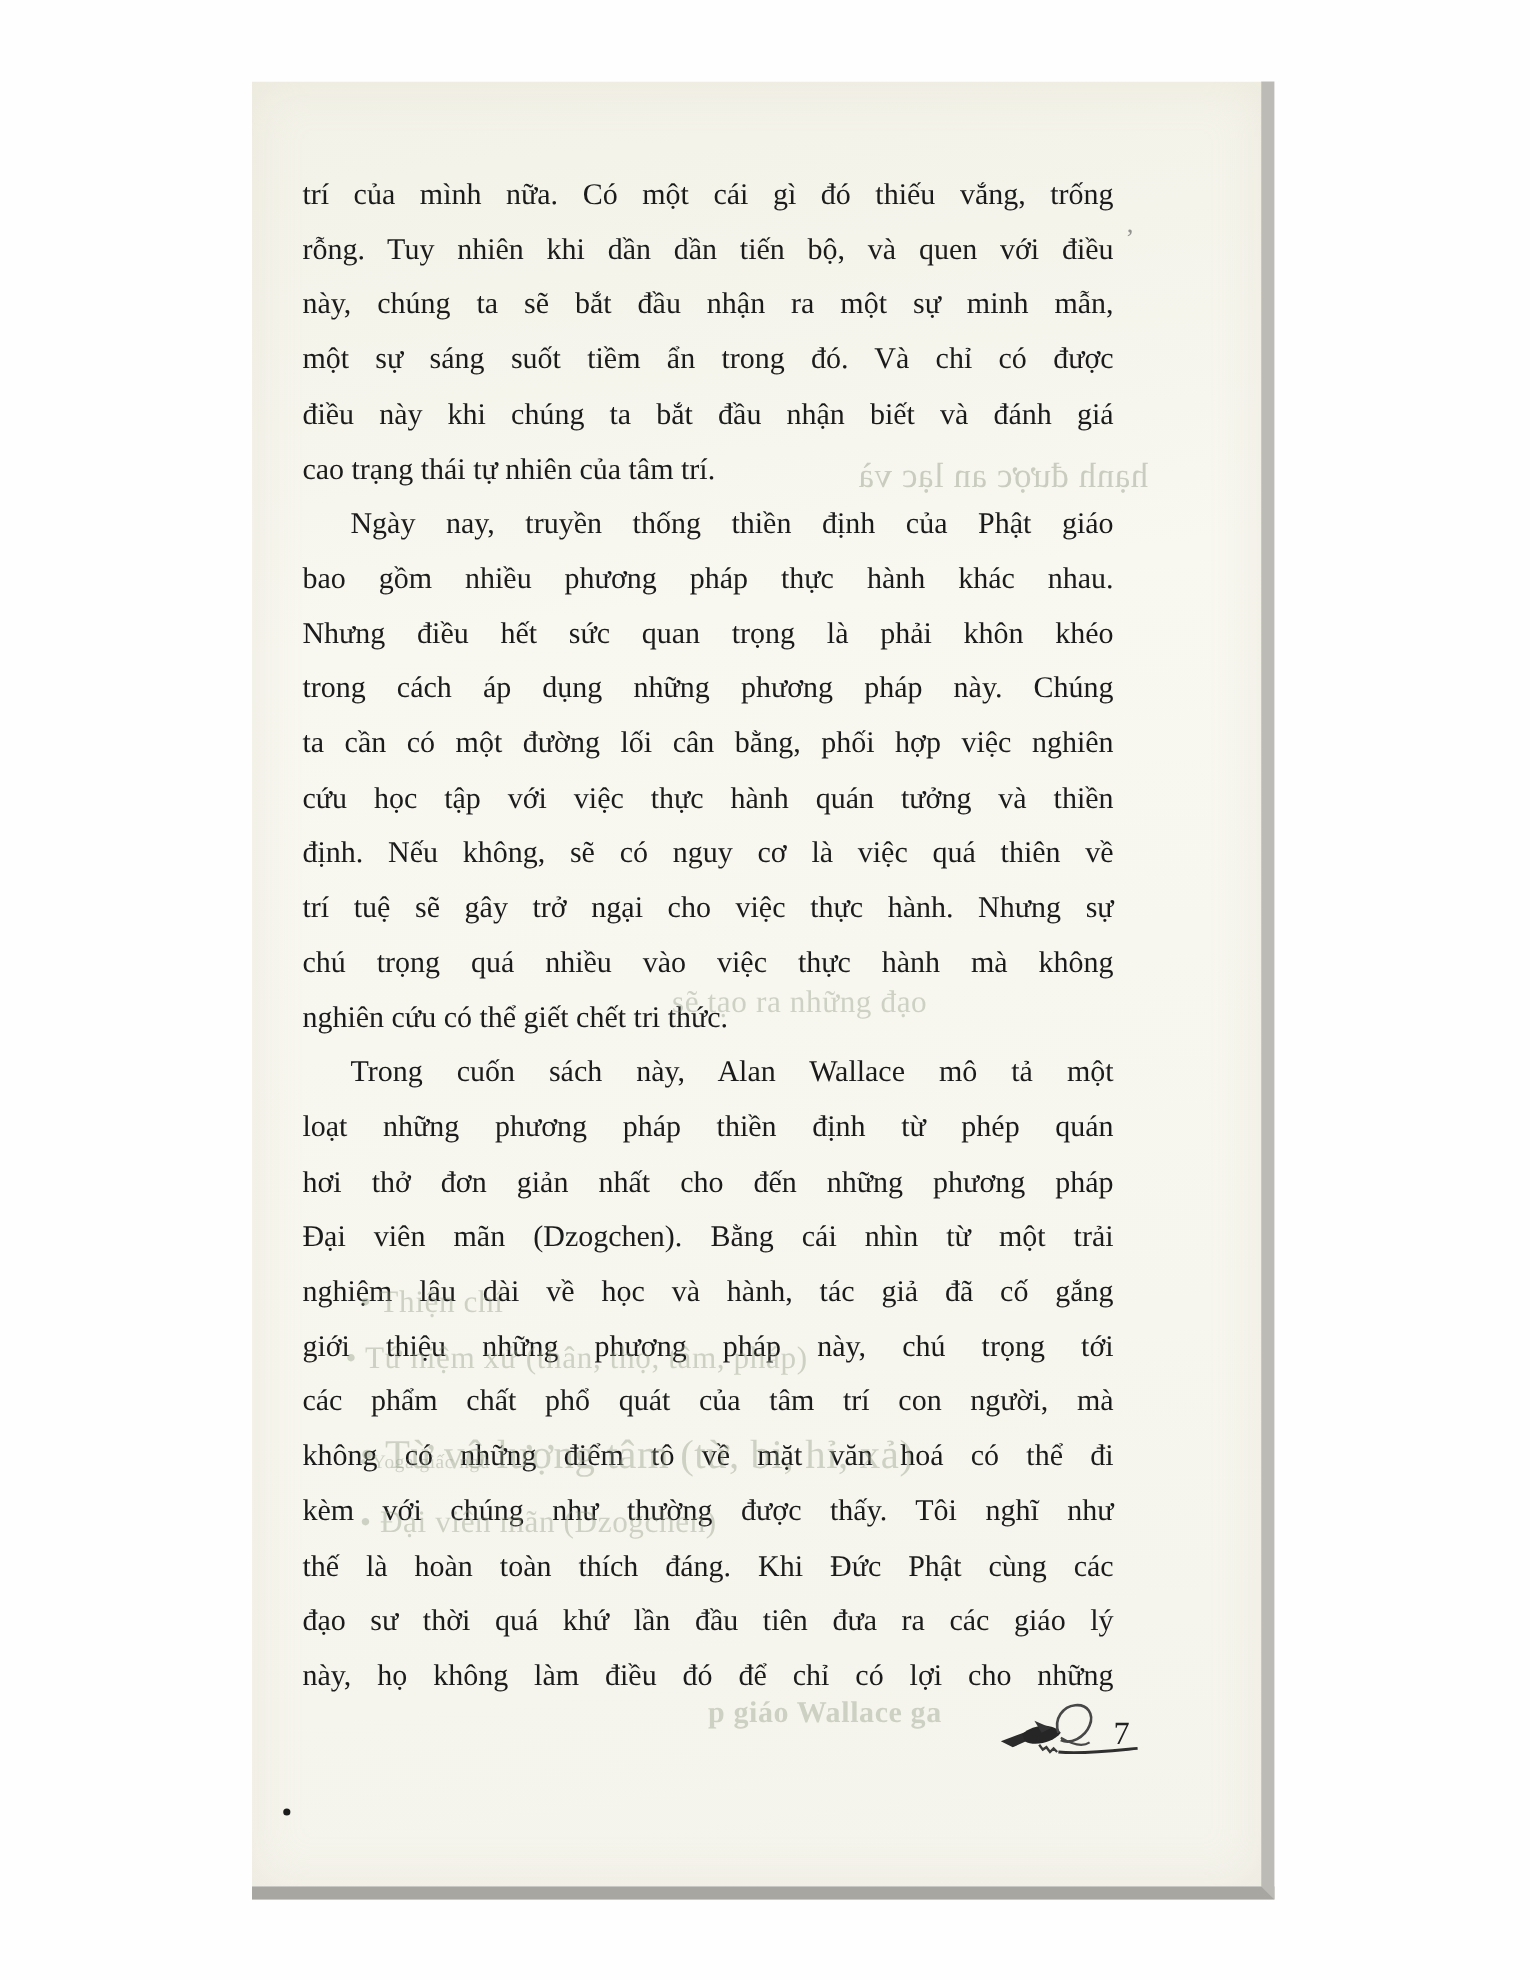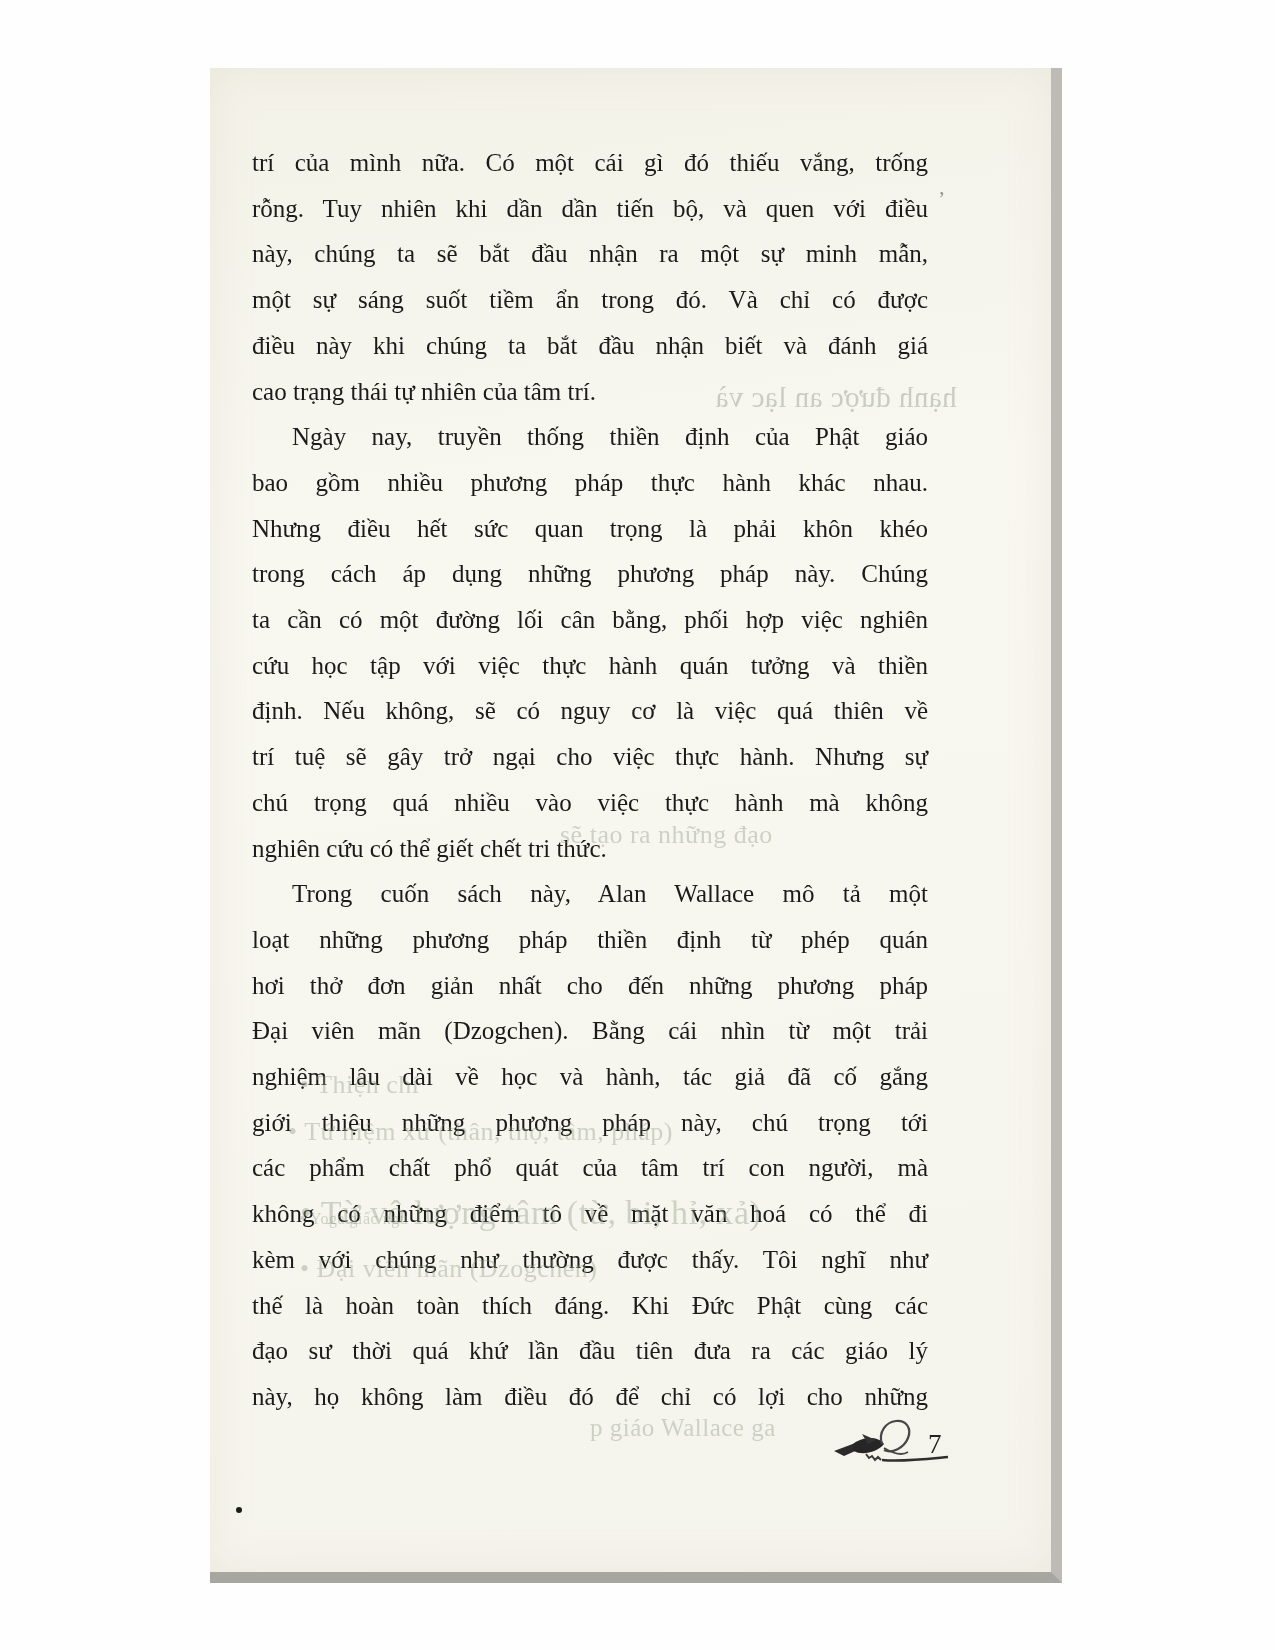--- a/index.html
+++ b/index.html
@@ -78,21 +78,21 @@
 
   <div id="ghosts">
       <div class="ghost mirrored" style="left: 715px; top: 381px; font-size: 29px;">hạnh được an lạc và</div>
       <div class="ghost dark" style="left: 938px; top: 186px; font-size: 22px;">’</div>
       <div class="ghost" style="left: 560px; top: 820px; font-size: 26px; text-align: right;">sẽ tạo ra những đạo</div>
       <div class="ghost" style="left: 300px; top: 1070px; font-size: 26px;">• Thiện chí</div>
       <div class="ghost" style="left: 288px; top: 1117px; font-size: 26px;">• Tứ niệm xứ (thân, thọ, tâm, pháp)</div>
       <div class="ghost" style="left: 300px; top: 1194px; font-size: 34px;">• Từ vô lượng tâm (từ, bi, hỉ, xả)</div>
       <div class="ghost" style="left: 300px; top: 1210px; font-size: 16px;">• Yoga giấc ngủ</div>
       <div class="ghost" style="left: 300px; top: 1254px; font-size: 26px;">• Đại viên mãn (Dzogchen)</div>
-      <div class="ghost" style="left: 590px; top: 1414px; font-size: 25px;">p giáo Wallace ga</div>
+      <div class="ghost" style="left: 590px; top: 1414px; font-size: 25px; font-weight: bold;">p giáo Wallace ga</div>
     </div>
 
   <div class="ink-dot"></div>
 
   <svg class="ornament" viewBox="0 0 118 50" xmlns="http://www.w3.org/2000/svg">
 
     <path d="M2 33 L26 24 L30 30 L12 38 Z" fill="#2b2b2b"></path>
     <path d="M20 27 C30 18, 46 18, 52 26 C46 34, 30 38, 22 33 Z" fill="#262626"></path>
     <path d="M30 16 L44 22 L36 26 Z" fill="#333"></path>
     <path d="M34 36 l3 4 l3 -2 l3 4 l3 -3 l3 3" fill="none" stroke="#3a3a3a" stroke-width="2"></path>

